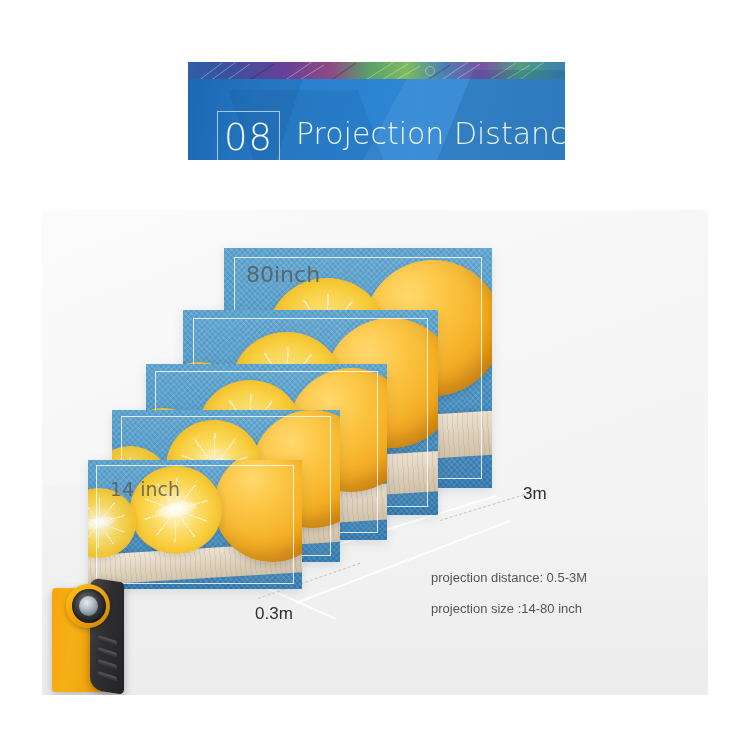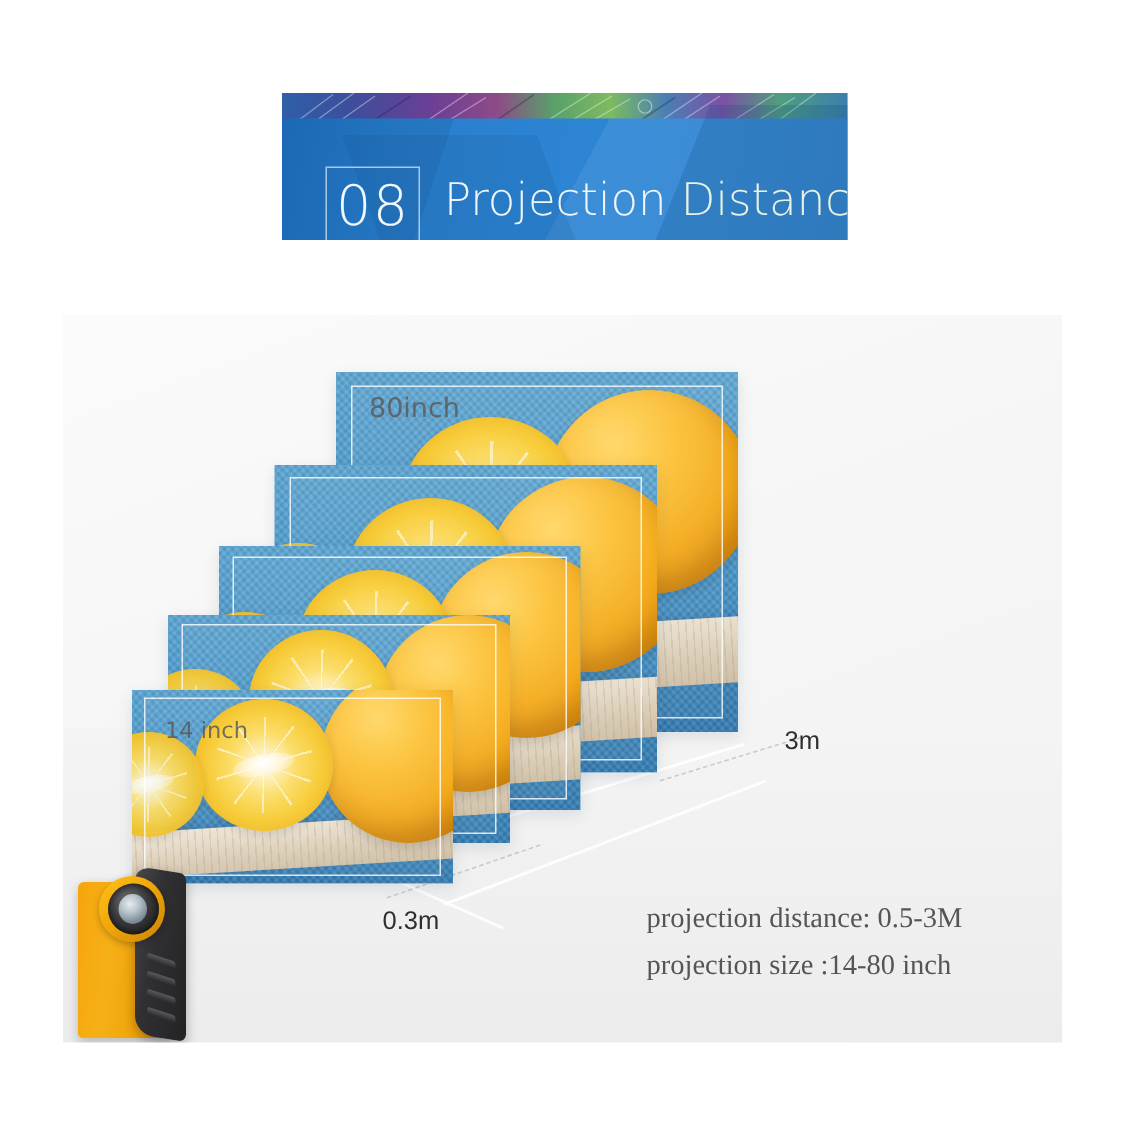--- a/index.html
+++ b/index.html
@@ -164,24 +164,24 @@
   
   .measure {
     position: absolute;
     color: #2e2e2e;
     font-family: Liberation Sans, sans-serif;
     font-size: 17px;
     white-space: nowrap;
   }
   
   #specs {
-    position: absolute; left: 389px; top: 387px;
+    position: absolute; left: 389px; top: 352px;
     color: #555555;
-    font-family: Liberation Serif, serif;
-    font-size: 19px;
+    font-family: Liberation Sans, sans-serif;
+    font-size: 13px;
     line-height: 31px;
     white-space: nowrap;
   }
 
   
   #projector { position: absolute; left: 8px; top: 368px; width: 96px; height: 118px; }
   #proj-body {
     position: absolute; left: 2px; top: 10px; width: 62px; height: 104px;
     background: linear-gradient(96deg, #f7a50c 0%, #f6b017 34%, #efa209 72%, #d98c06 100%);
     border-radius: 4px 2px 3px 3px;
@@ -296,21 +296,21 @@
     <div class="dashline" style="left:398px; top:310px; width:98px; transform:rotate(-17deg);"></div>
 
     <div class="screen" style="left:182px; top:38px; width:268px; height:240px;">
       <div class="screen-img photo" style="width:268px; height:240px;">
         <div class="mat" style="top:170px; height:44px; transform:rotate(-3.5deg);"></div>
         <div class="orange" style="left:140px; top:12px; width:138px; height:136px;"></div>
         <div class="slice" style="left:44px; top:30px; width:118px; height:112px;"></div>
         <div class="slice" style="left:-34px; top:64px; width:98px; height:92px; opacity:.96;"></div>
       </div>
       <div class="inner-frame" style="left:10px; top:9px; right:10px; bottom:9px;"></div>
-      <div class="screen-label" style="left:22px; top:14px; font-size:18px;">80inch</div>
+      <div class="screen-label" style="left:22px; top:14px; font-size:22px;">80inch</div>
     </div>
 
     <div class="screen" style="left:141px; top:100px; width:255px; height:205px;">
       <div class="screen-img photo" style="width:255px; height:205px;">
         <div class="mat" style="top:148px; height:40px; transform:rotate(-3.5deg);"></div>
         <div class="orange" style="left:142px; top:8px; width:132px; height:130px;"></div>
         <div class="slice" style="left:48px; top:22px; width:112px; height:108px;"></div>
         <div class="slice" style="left:-30px; top:52px; width:92px; height:88px; opacity:.96;"></div>
       </div>
       <div class="inner-frame" style="left:10px; top:8px; right:10px; bottom:8px;"></div>
@@ -337,21 +337,21 @@
     </div>
 
     <div class="screen" style="left:46px; top:250px; width:214px; height:129px;">
       <div class="screen-img photo" style="width:214px; height:129px;">
         <div class="mat" style="top:88px; height:30px; transform:rotate(-3.5deg);"></div>
         <div class="orange" style="left:126px; top:-12px; width:116px; height:114px;"></div>
         <div class="slice" style="left:42px; top:6px; width:92px; height:88px;"></div>
         <div class="slice" style="left:-26px; top:28px; width:74px; height:70px; opacity:.96;"></div>
       </div>
       <div class="inner-frame" style="left:8px; top:5px; right:8px; bottom:5px;"></div>
-      <div class="screen-label" style="left:22px; top:18px; font-size:15px;">14 inch</div>
+      <div class="screen-label" style="left:22px; top:18px; font-size:19px;">14 inch</div>
     </div>
 
     <div class="measure" style="left:213px; top:394px;">0.3m</div>
     <div class="measure" style="left:481px; top:274px;">3m</div>
 
     <div id="specs">
       <div>projection distance: 0.5-3M</div>
       <div>projection size :14-80 inch</div>
     </div>
 

